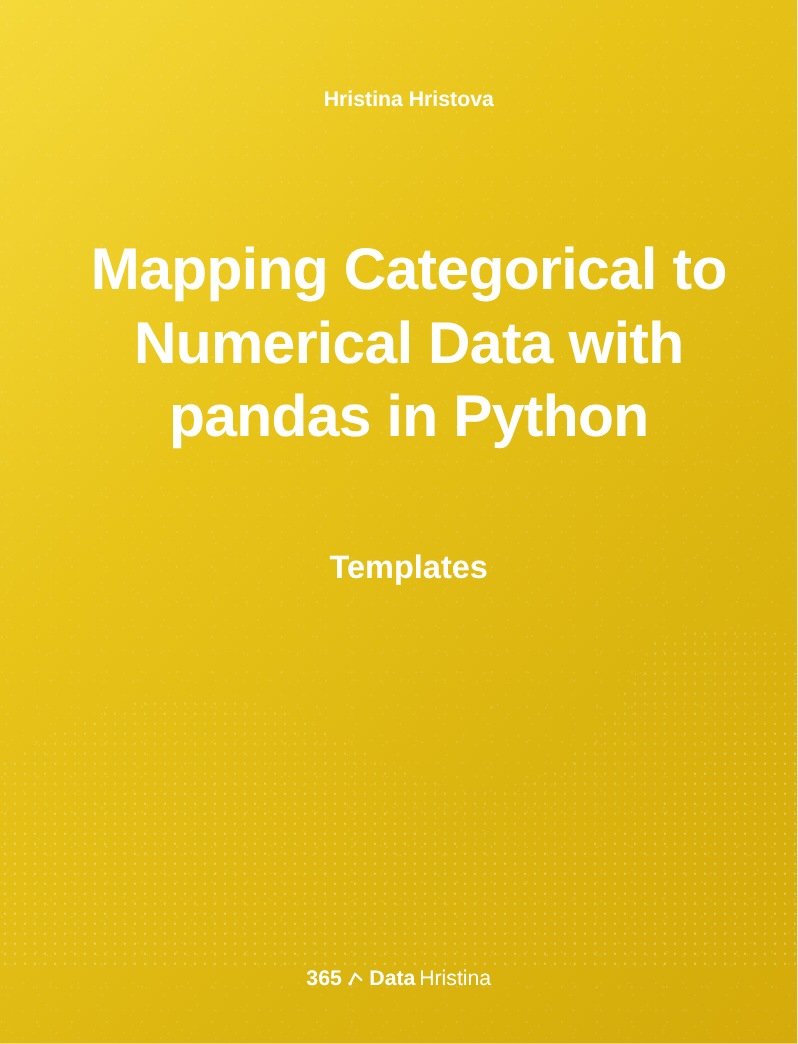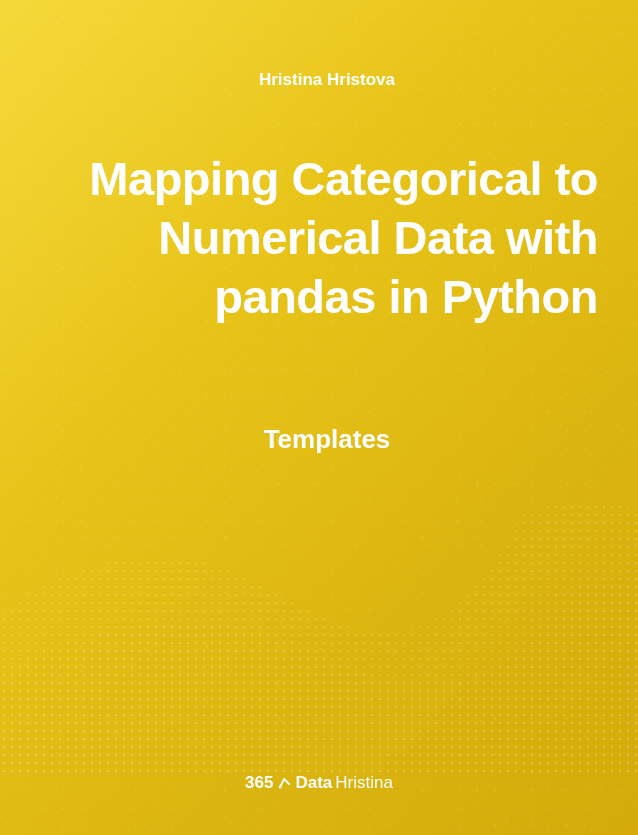--- a/index.html
+++ b/index.html
@@ -59,32 +59,32 @@
       margin-top: 10px;
       text-align: center;
       position: relative;
       z-index: 2;
     }
 
     .title {
       font-size: 47px;
       font-weight: 700;
       line-height: 1.25;
-      text-align: right;
-      margin-top: 60px;
+      text-align: center;
+      margin-top: 96px;
       position: relative;
       z-index: 2;
       letter-spacing: -0.5px;
     }
 
     .subtitle {
       font-size: 26px;
       font-weight: 700;
       text-align: right;
-      margin-top: 98px;
+      margin-top: 76px;
       position: relative;
       z-index: 2;
     }
 
     .logo {
       position: absolute;
       bottom: 42px;
       left: 50%;
       transform: translateX(-50%);
       display: flex;

